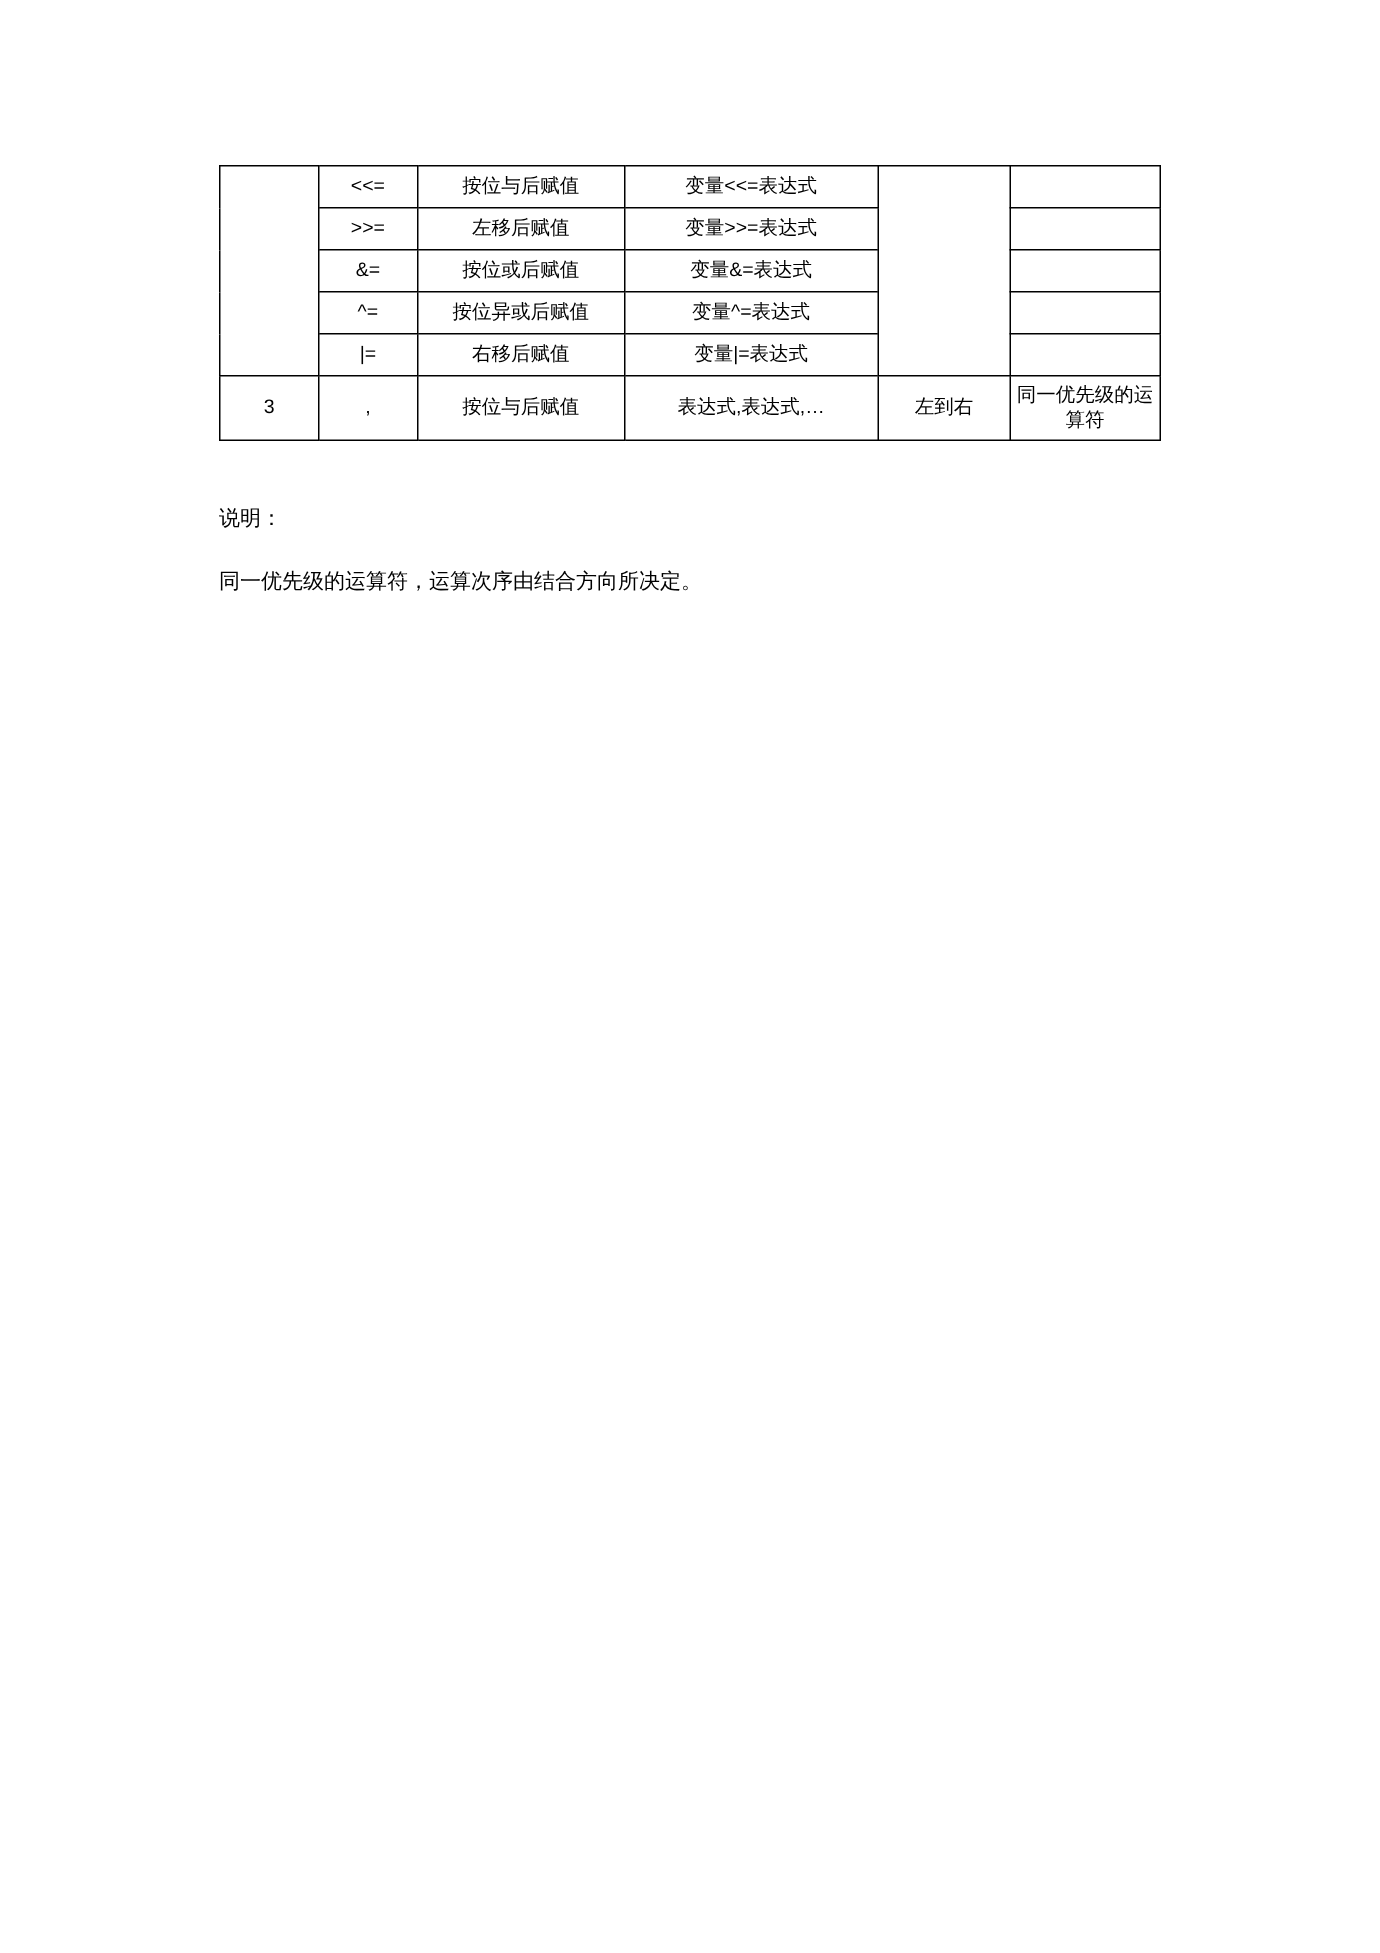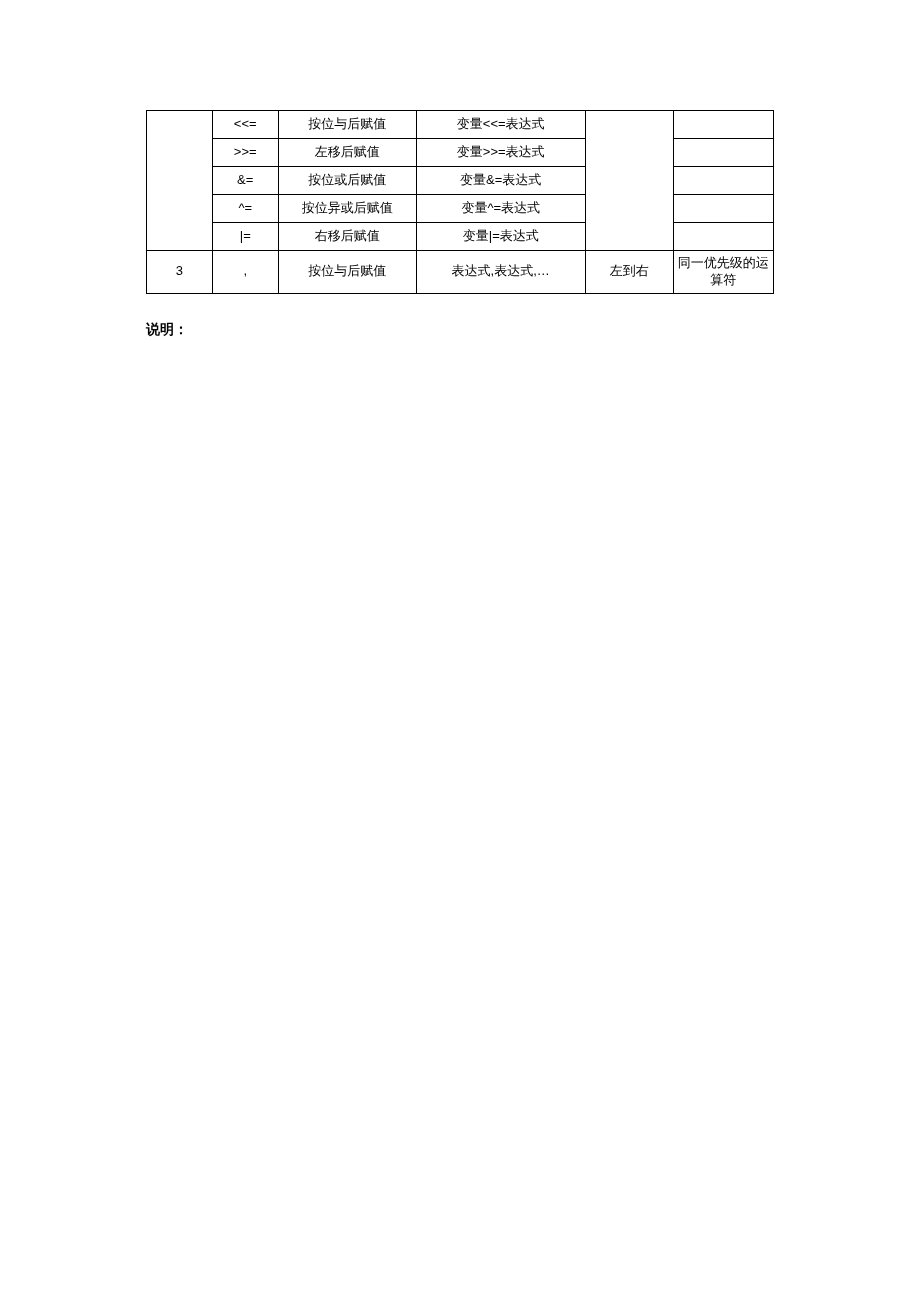--- a/index.html
+++ b/index.html
@@ -28,24 +28,23 @@
       height: 19px;
     }
     col.c1 { width: 10.5%; }
     col.c2 { width: 10.5%; }
     col.c3 { width: 22%; }
     col.c4 { width: 27%; }
     col.c5 { width: 14%; }
     col.c6 { width: 16%; }
 
     .notes {
-      margin-top: 24px;
+      margin-top: 40px;
       font-size: 14px;
       line-height: 1.6;
-      font-weight: bold;
     }
     .notes p {
       margin: 0 0 20px 0;
     }
   </style>
 </head>
 <body>
 
 <div class="page">
   <table>
@@ -96,14 +95,15 @@
         <td>按位与后赋值</td>
         <td>表达式,表达式,…</td>
         <td>左到右</td>
         <td>同一优先级的运算符</td>
       </tr>
     </tbody>
   </table>
 
   <div class="notes">
     <p>说明：</p>
+    <p>同一优先级的运算符，运算次序由结合方向所决定。</p>
   </div>
 </div>
 
 </body></html>

